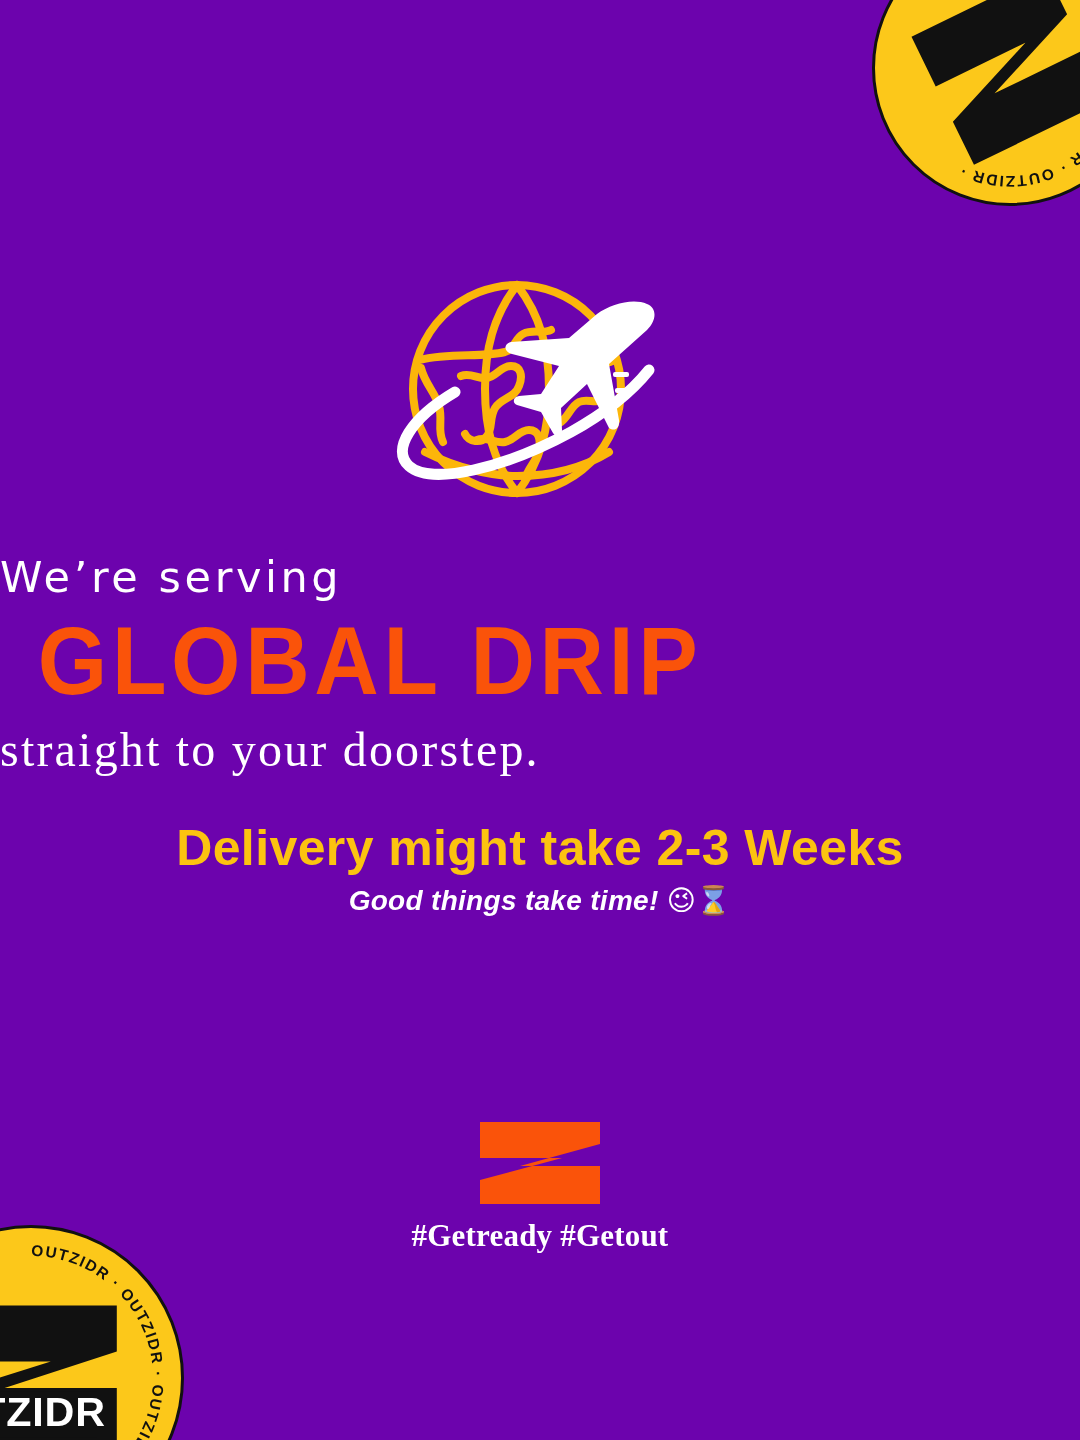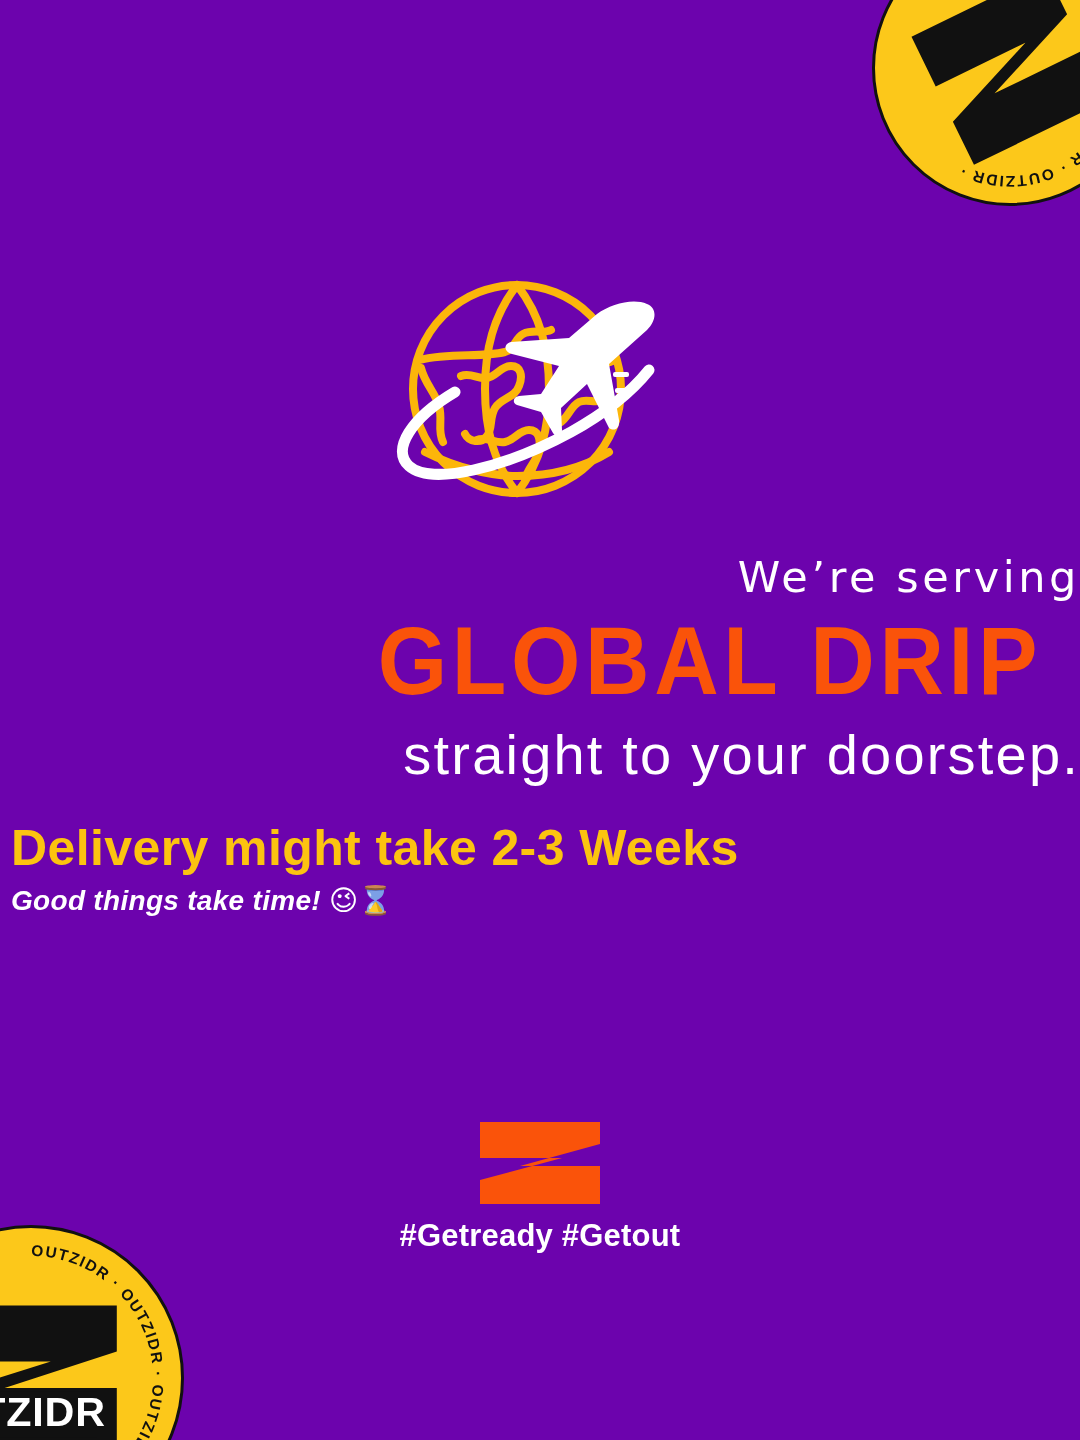--- a/index.html
+++ b/index.html
@@ -74,21 +74,21 @@
     justify-content: center;
   }
   #hero-icon svg { width: 350px; height: 240px; display: block; }
 
   
   #headline-block {
     position: absolute;
     left: 0;
     right: 0;
     top: 552px;
-    text-align: right;
+    text-align: left;
   }
   #kicker-line {
     font-family: "DejaVu Sans", sans-serif;
     font-size: 43px;
     font-weight: 400;
     color: #FFFFFF;
     letter-spacing: 3.6px;
     line-height: 1.18;
     white-space: nowrap;
   }
@@ -97,37 +97,37 @@
     font-size: 96px;
     font-weight: 700;
     color: #FA530A;
     letter-spacing: 5px;
     line-height: 1.04;
     margin: 8px 0 2px 0;
     transform: scaleX(0.93);
     white-space: nowrap;
   }
   #subline {
-    font-family: Liberation Sans, sans-serif;
-    font-size: 56px;
+    font-family: Liberation Serif, serif;
+    font-size: 48px;
     font-weight: 400;
     color: #FFFFFF;
     letter-spacing: 2.2px;
     line-height: 1.2;
     margin-top: 10px;
     white-space: nowrap;
   }
 
   
   #delivery-block {
     position: absolute;
-    left: 11px;
+    left: 0;
     right: 0;
     top: 820px;
-    text-align: left;
+    text-align: center;
   }
   #delivery-headline {
     font-family: "Liberation Sans Narrow", "Liberation Sans", sans-serif;
     font-size: 50px;
     font-weight: 700;
     color: #FCC310;
     letter-spacing: 0.4px;
     line-height: 1.12;
     white-space: nowrap;
   }
@@ -155,21 +155,21 @@
     top: 1122px;
     text-align: center;
   }
   #brand-mark {
     display: block;
     margin: 0 auto;
     width: 124px;
     height: 82px;
   }
   #hashtags {
-    font-family: Liberation Sans, sans-serif;
+    font-family: Liberation Serif, serif;
     font-size: 31px;
     font-weight: 700;
     color: #FFFFFF;
     letter-spacing: 0.2px;
     margin-top: 14px;
     white-space: nowrap;
   }
 </style>
 </head>
 <body>

